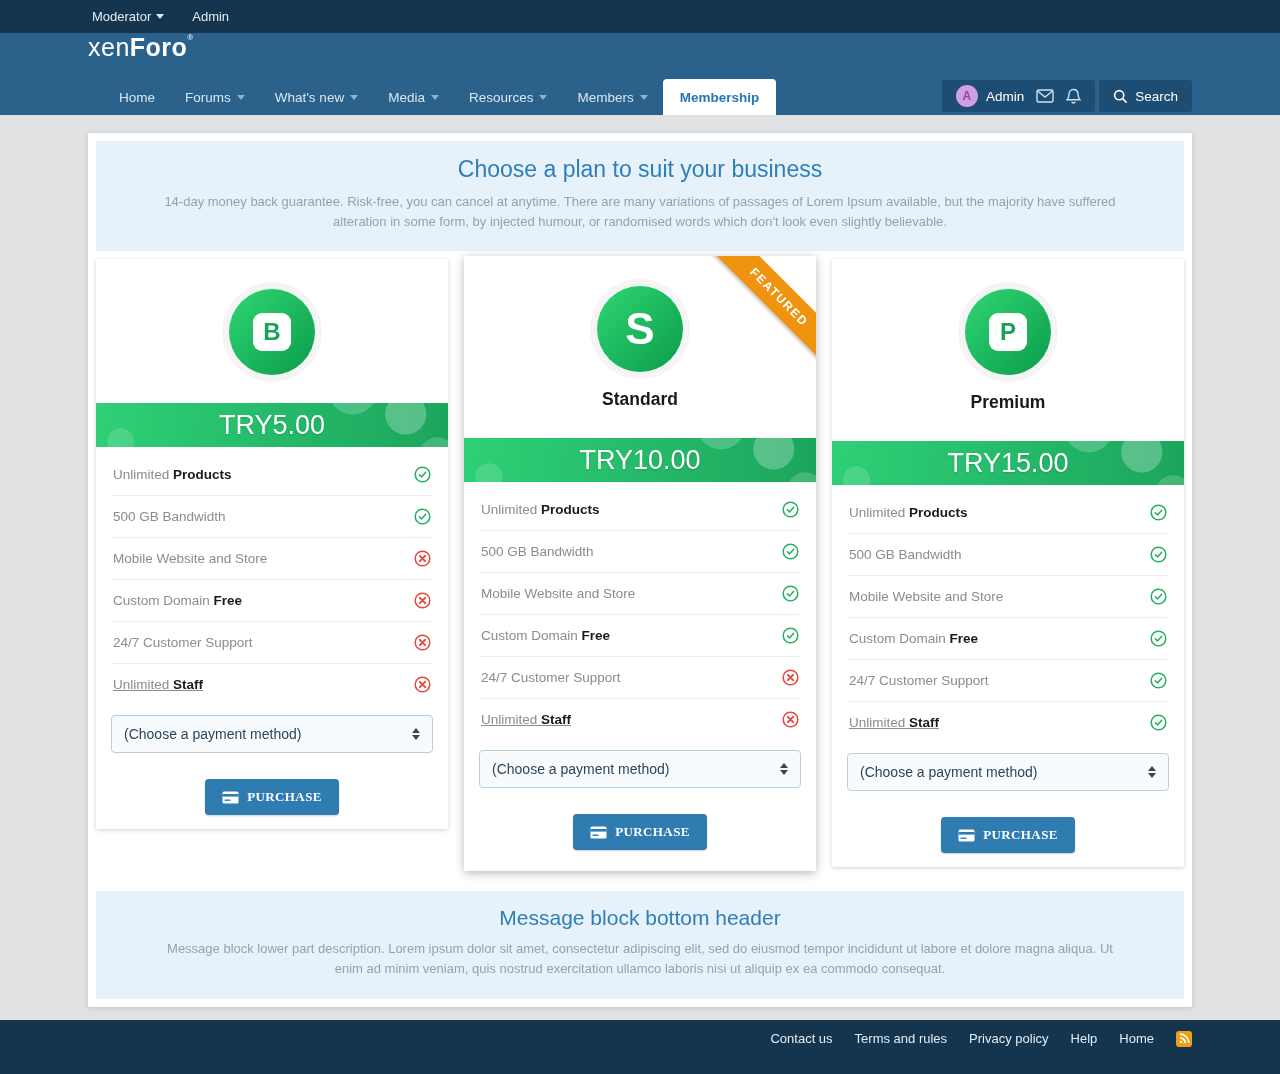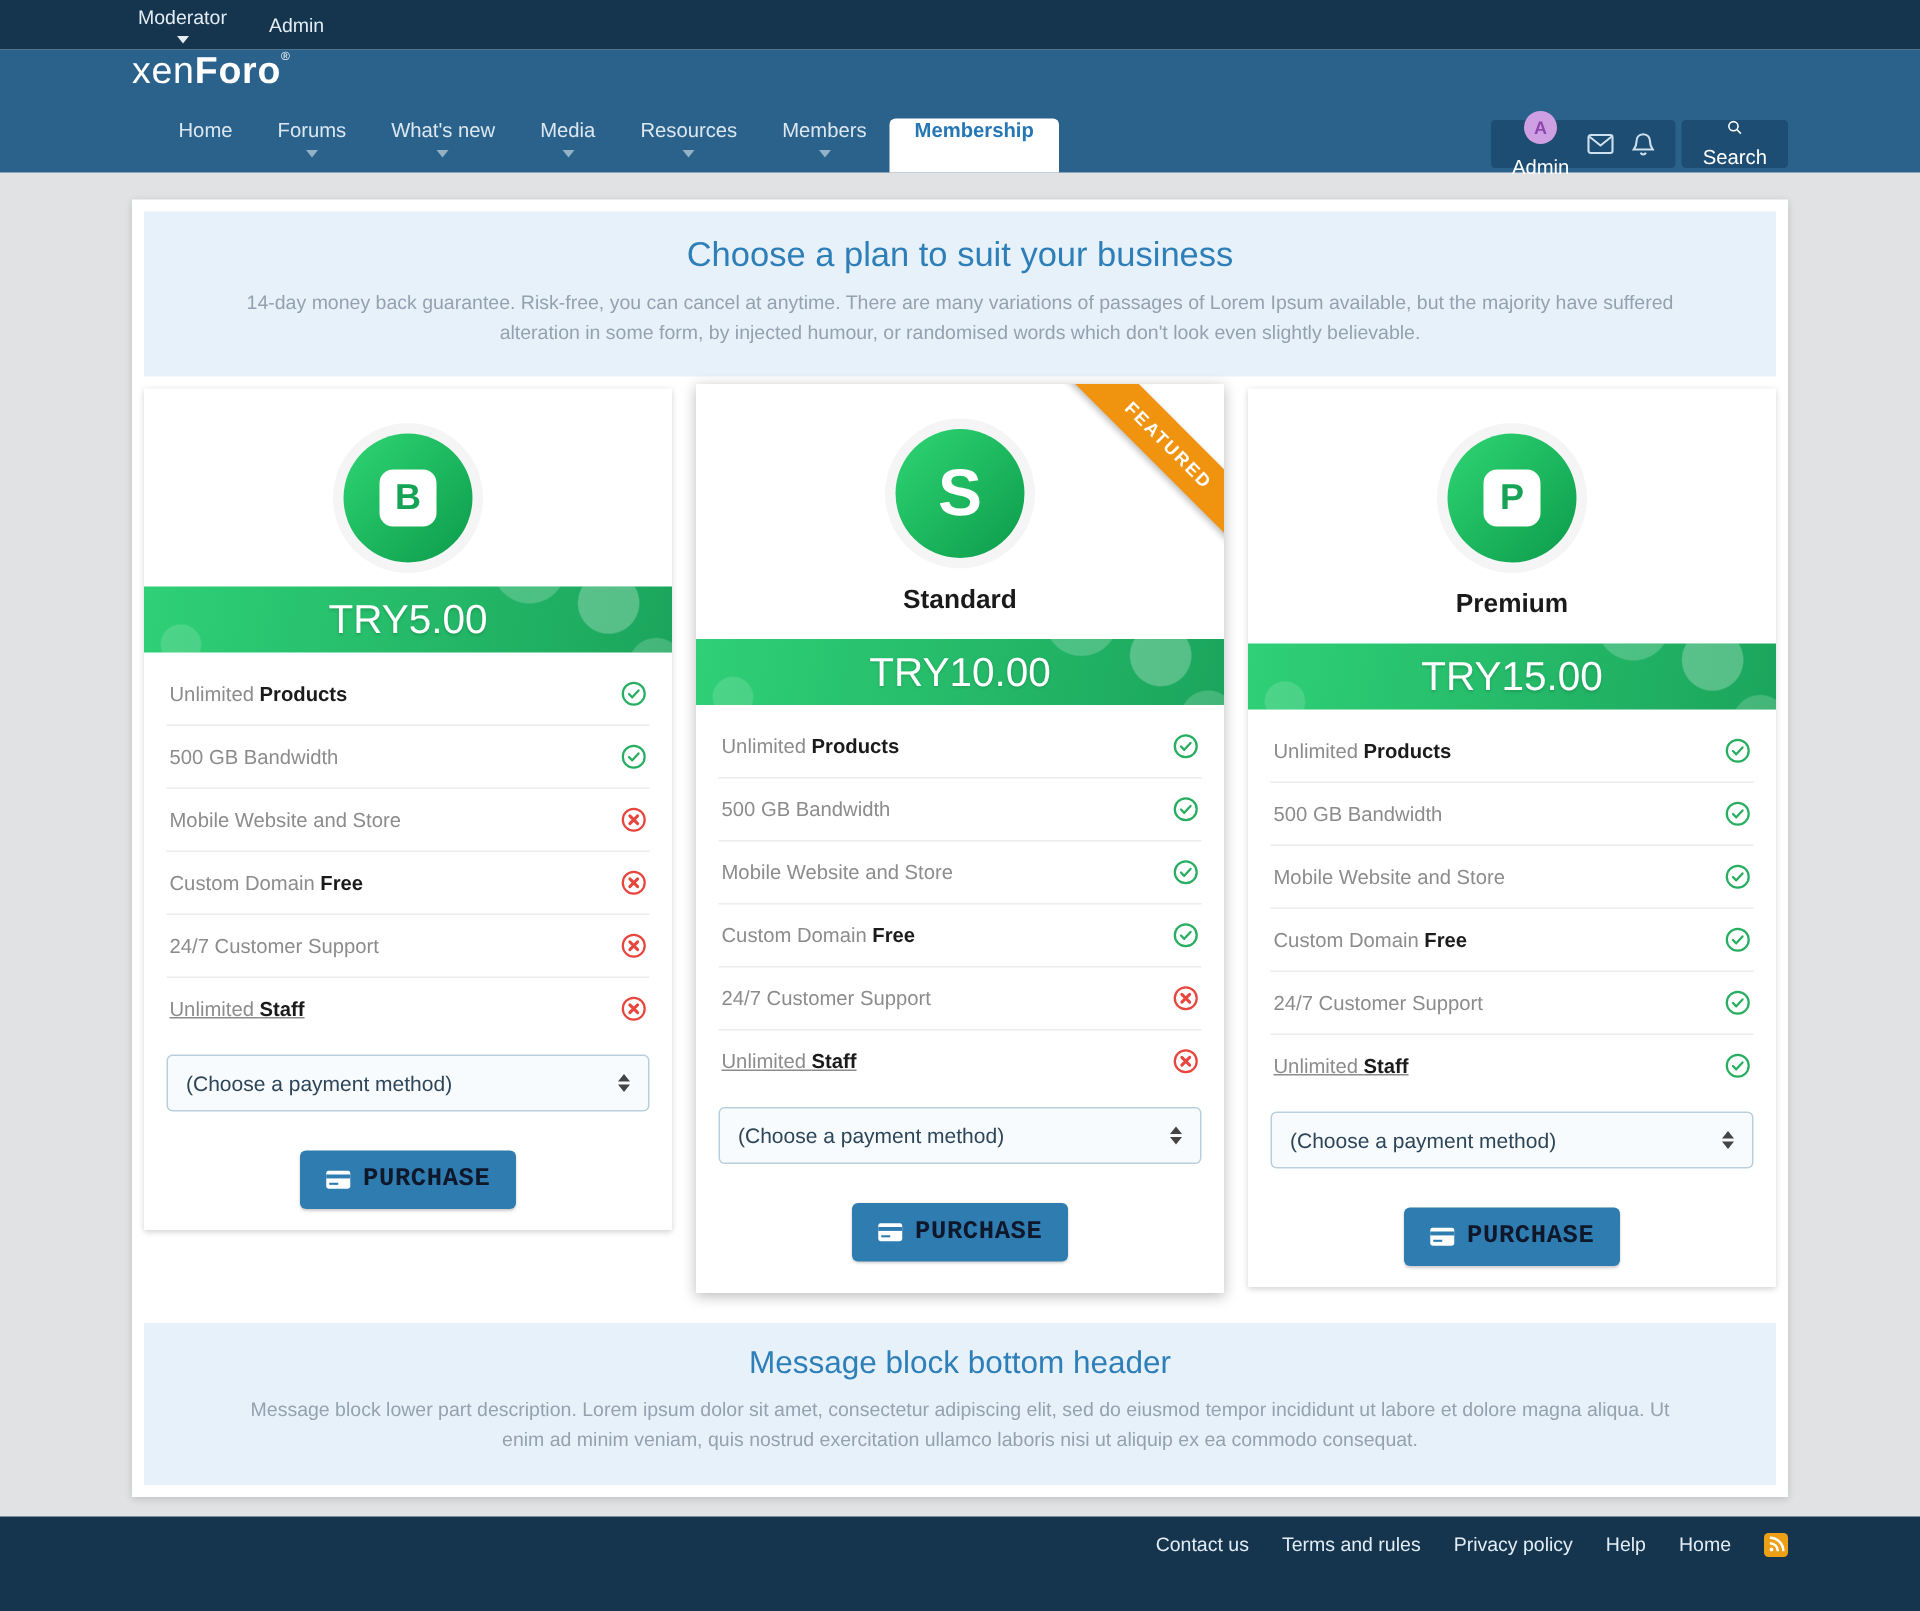--- a/index.html
+++ b/index.html
@@ -4,21 +4,21 @@
 <style>
   * { margin:0; padding:0; box-sizing:border-box; }
   html,body { width:1280px; }
   body {
     font-family:"Liberation Sans", sans-serif;
     background:#e1e2e4;
     color:#222;
     height:1074px;
     overflow:hidden;
   }
-  a { text-decoration:none; cursor:pointer;flex-direction:column; }
+  a { text-decoration:none; cursor:pointer; }
 
   
   .topbar {
     height:33px; background:#15354e;
     display:flex; align-items:center; gap:28px;
     padding-left:92px; font-size:13px;
   }
   .topbar a { color:#e3ecf3; display:flex; align-items:center; gap:5px; }
   .caret { width:0;height:0;border-left:4px solid transparent;border-right:4px solid transparent;border-top:5px solid #e3ecf3; display:inline-block; }
 
@@ -77,21 +77,21 @@
     box-shadow:0 0 0 7px #f5f5f5;
   }
   .badge-boxed {
     width:38px; height:38px; background:#fff; border-radius:9px;
     color:#16a356; font-weight:700; font-size:24px;
     display:flex; align-items:center; justify-content:center;
   }
   .badge-plain { color:#fff; font-weight:700; font-size:44px; line-height:1; }
   .plan-name { margin-top:17px; font-size:17.5px; font-weight:700; color:#1a1a1a; }
   .price-band {
-    margin-top:16px; height:44px; display:flex; align-items:center; justify-content:center;
+    margin-top:28px; height:44px; display:flex; align-items:center; justify-content:center;
     color:#fff; font-size:27px; font-weight:400; text-shadow:0 1px 2px rgba(0,0,0,.15);
     background-image:
       radial-gradient(circle at 88% 25%, rgba(255,255,255,.26) 0 20px, transparent 21px),
       radial-gradient(circle at 73% -30%, rgba(255,255,255,.20) 0 24px, transparent 25px),
       radial-gradient(circle at 97% 120%, rgba(255,255,255,.18) 0 18px, transparent 19px),
       radial-gradient(circle at 7% 88%, rgba(255,255,255,.14) 0 13px, transparent 14px),
       radial-gradient(circle at 45% 130%, rgba(255,255,255,.12) 0 11px, transparent 12px),
       linear-gradient(100deg,#2fd077 0%,#1ba55c 100%);
   }
   .features { padding:7px 15px 0; }
@@ -110,23 +110,23 @@
     display:flex; align-items:center; justify-content:space-between;
     padding:0 12px; color:#2c4558; font-size:14px; cursor:pointer;
   }
   .spinner { display:flex; flex-direction:column; gap:2px; }
   .spinner i { width:0; height:0; border-left:4px solid transparent; border-right:4px solid transparent; display:block; }
   .spinner i.up { border-bottom:5px solid #444; }
   .spinner i.down { border-top:5px solid #444; }
 
   .purchase-btn {
     margin:26px auto 0; display:flex; align-items:center; gap:8px; width:fit-content;
-    background:#2e7cb0; color:#0f172a; border:none; border-radius:4px;
-    padding:10px 17px; font-size:17px; font-weight:700; letter-spacing:.4px;
-    font-family:Liberation Mono, monospace; cursor:pointer; box-shadow:0 1px 2px rgba(0,0,0,.2);
+    background:#2e7cb0; color:#ffffff; border:none; border-radius:4px;
+    padding:10px 17px; font-size:13px; font-weight:700; letter-spacing:.4px;
+    font-family:Liberation Serif, serif; cursor:pointer; box-shadow:0 1px 2px rgba(0,0,0,.2);
   }
 
   .msg-block.bottom { margin-top:20px; }
 
   
   footer { background:#15354e; margin-top:13px; padding:11px 88px 10px; height:91px; }
   .footer-nav { display:flex; justify-content:flex-end; align-items:center; gap:22px; font-size:13px; }
   .footer-nav a { color:#e3edf5; }
   .rss-icon { width:16px; height:16px; border-radius:3px; background:#eda016; display:flex; align-items:center; justify-content:center; }
   .copyright { text-align:center; color:#9fb8cc; font-size:12.5px; margin-top:13px; }

